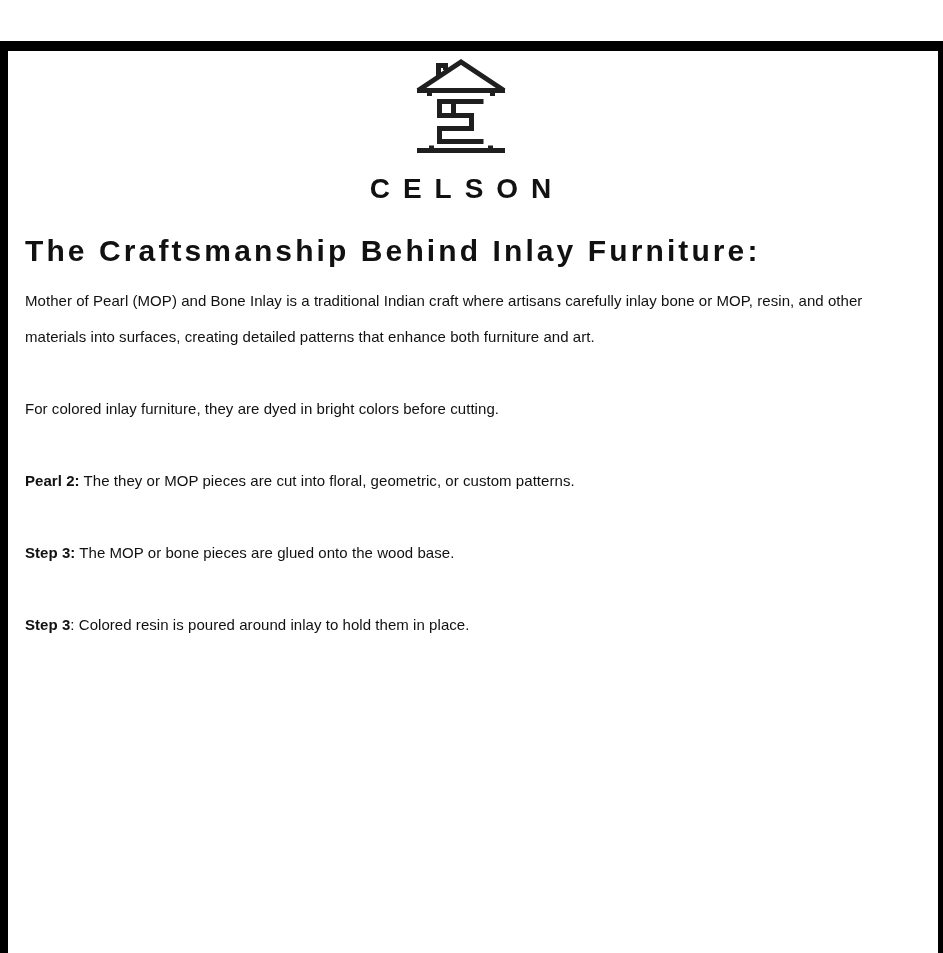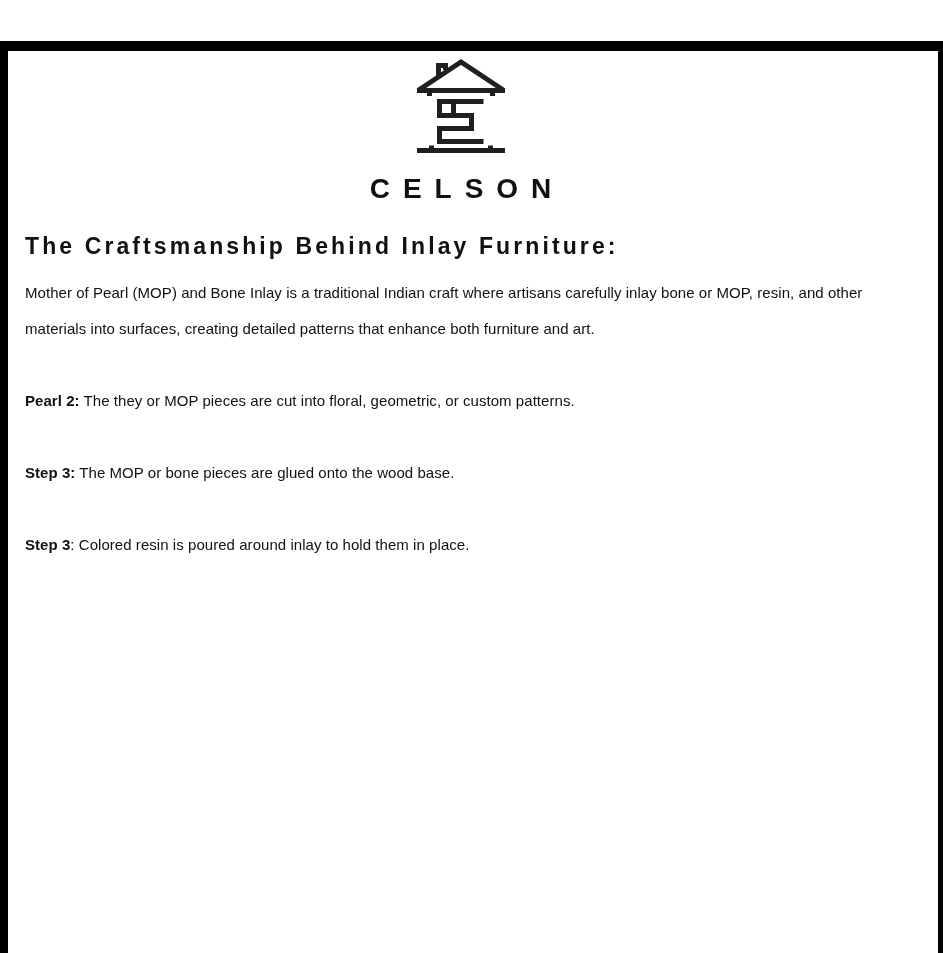--- a/index.html
+++ b/index.html
@@ -57,21 +57,21 @@
     font-weight: 600;
     letter-spacing: 13px;
     text-indent: 13px;
     line-height: 1;
     color: #111111;
   }
 
   
   .headline {
     margin: 30px 0 0 8px;
-    font-size: 23px;
+    font-size: 30px;
     font-weight: bold;
     letter-spacing: 3.1px;
     line-height: 1.2;
     color: #111111;
     white-space: nowrap;
   }
 
   
   .body-copy {
     margin: 14px 0 0 8px;
@@ -124,20 +124,23 @@
 
     <h1 class="headline">The Craftsmanship Behind Inlay Furniture:</h1>
 
     <div class="body-copy">
 
       <p class="para">
         <span class="lead"></span><span>Mother of Pearl (MOP) and Bone Inlay is a traditional Indian craft where artisans carefully inlay bone or MOP, resin, and other materials into surfaces, creating detailed patterns that enhance both furniture and art.</span>
       </p>
 
 
+      <p class="para">
+        <span class="lead"></span><span>For colored inlay furniture, they are dyed in bright colors before cutting.</span>
+      </p>
 
       <p class="para">
         <span class="lead">Pearl 2:</span><span> The they or MOP pieces are cut into floral, geometric, or custom patterns.</span>
       </p>
 
       <p class="para">
         <span class="lead">Step 3:</span><span> The MOP or bone pieces are glued onto the wood base.</span>
       </p>
 
       <p class="para">

